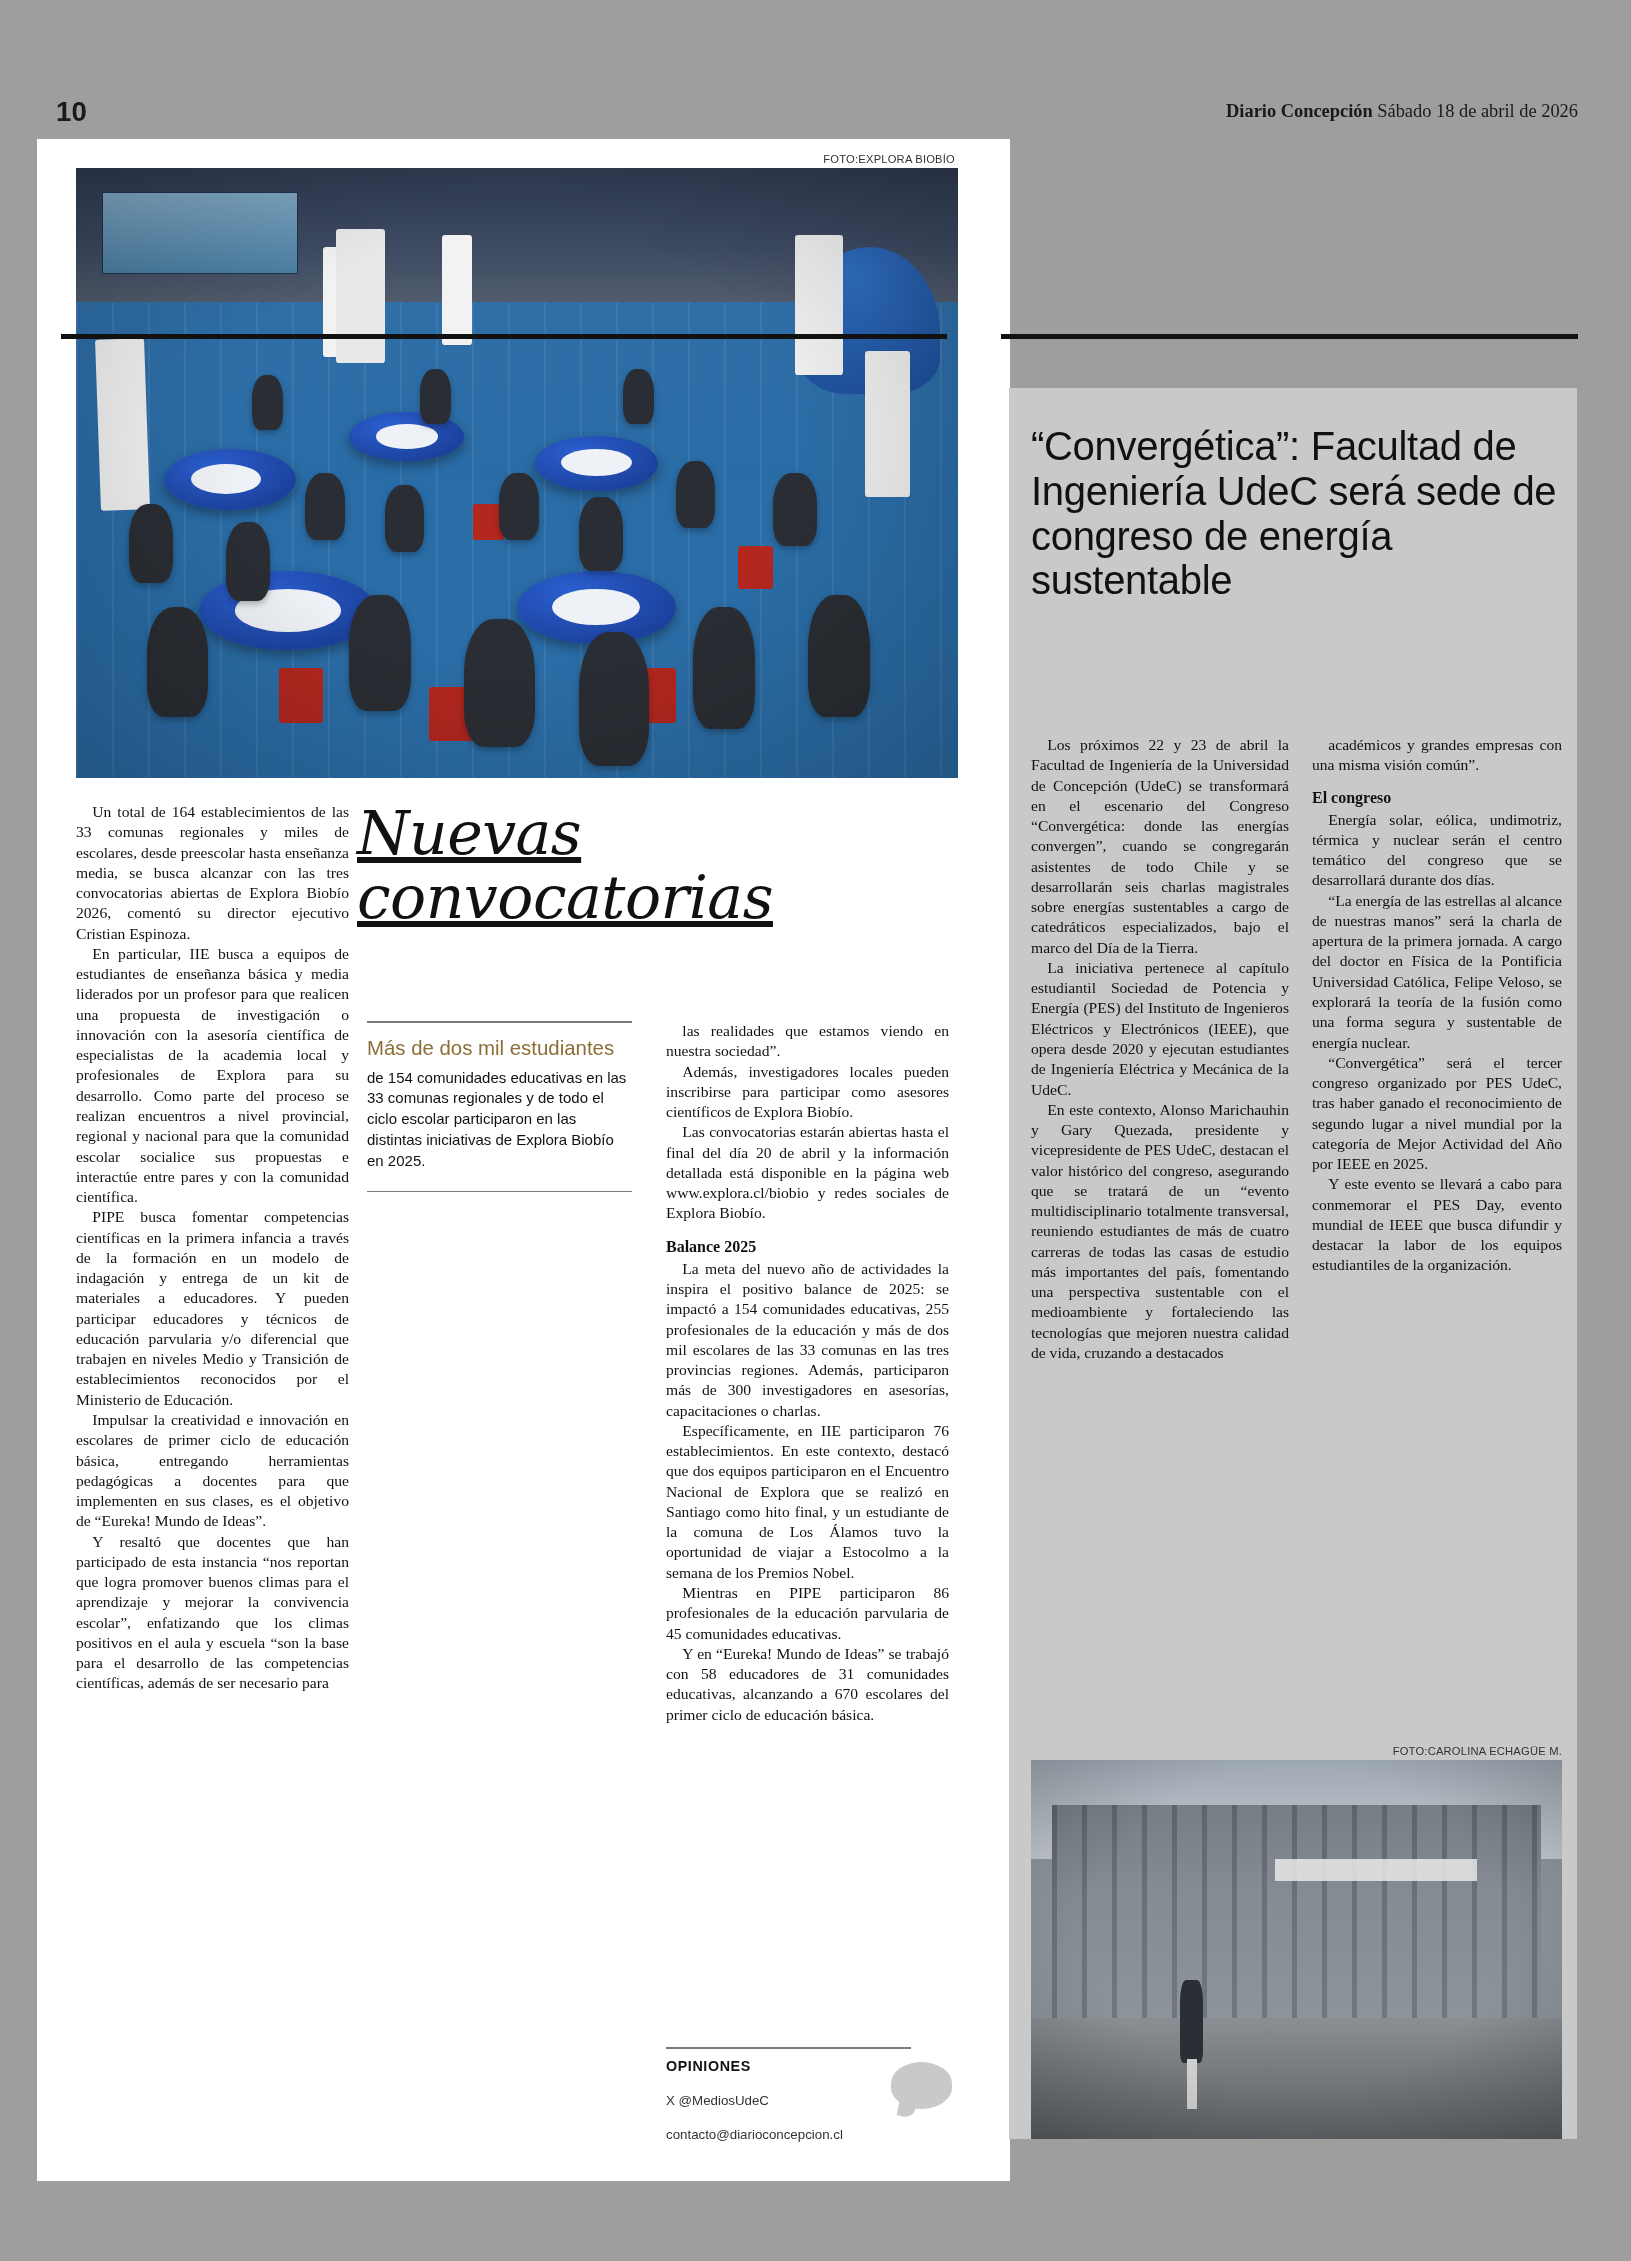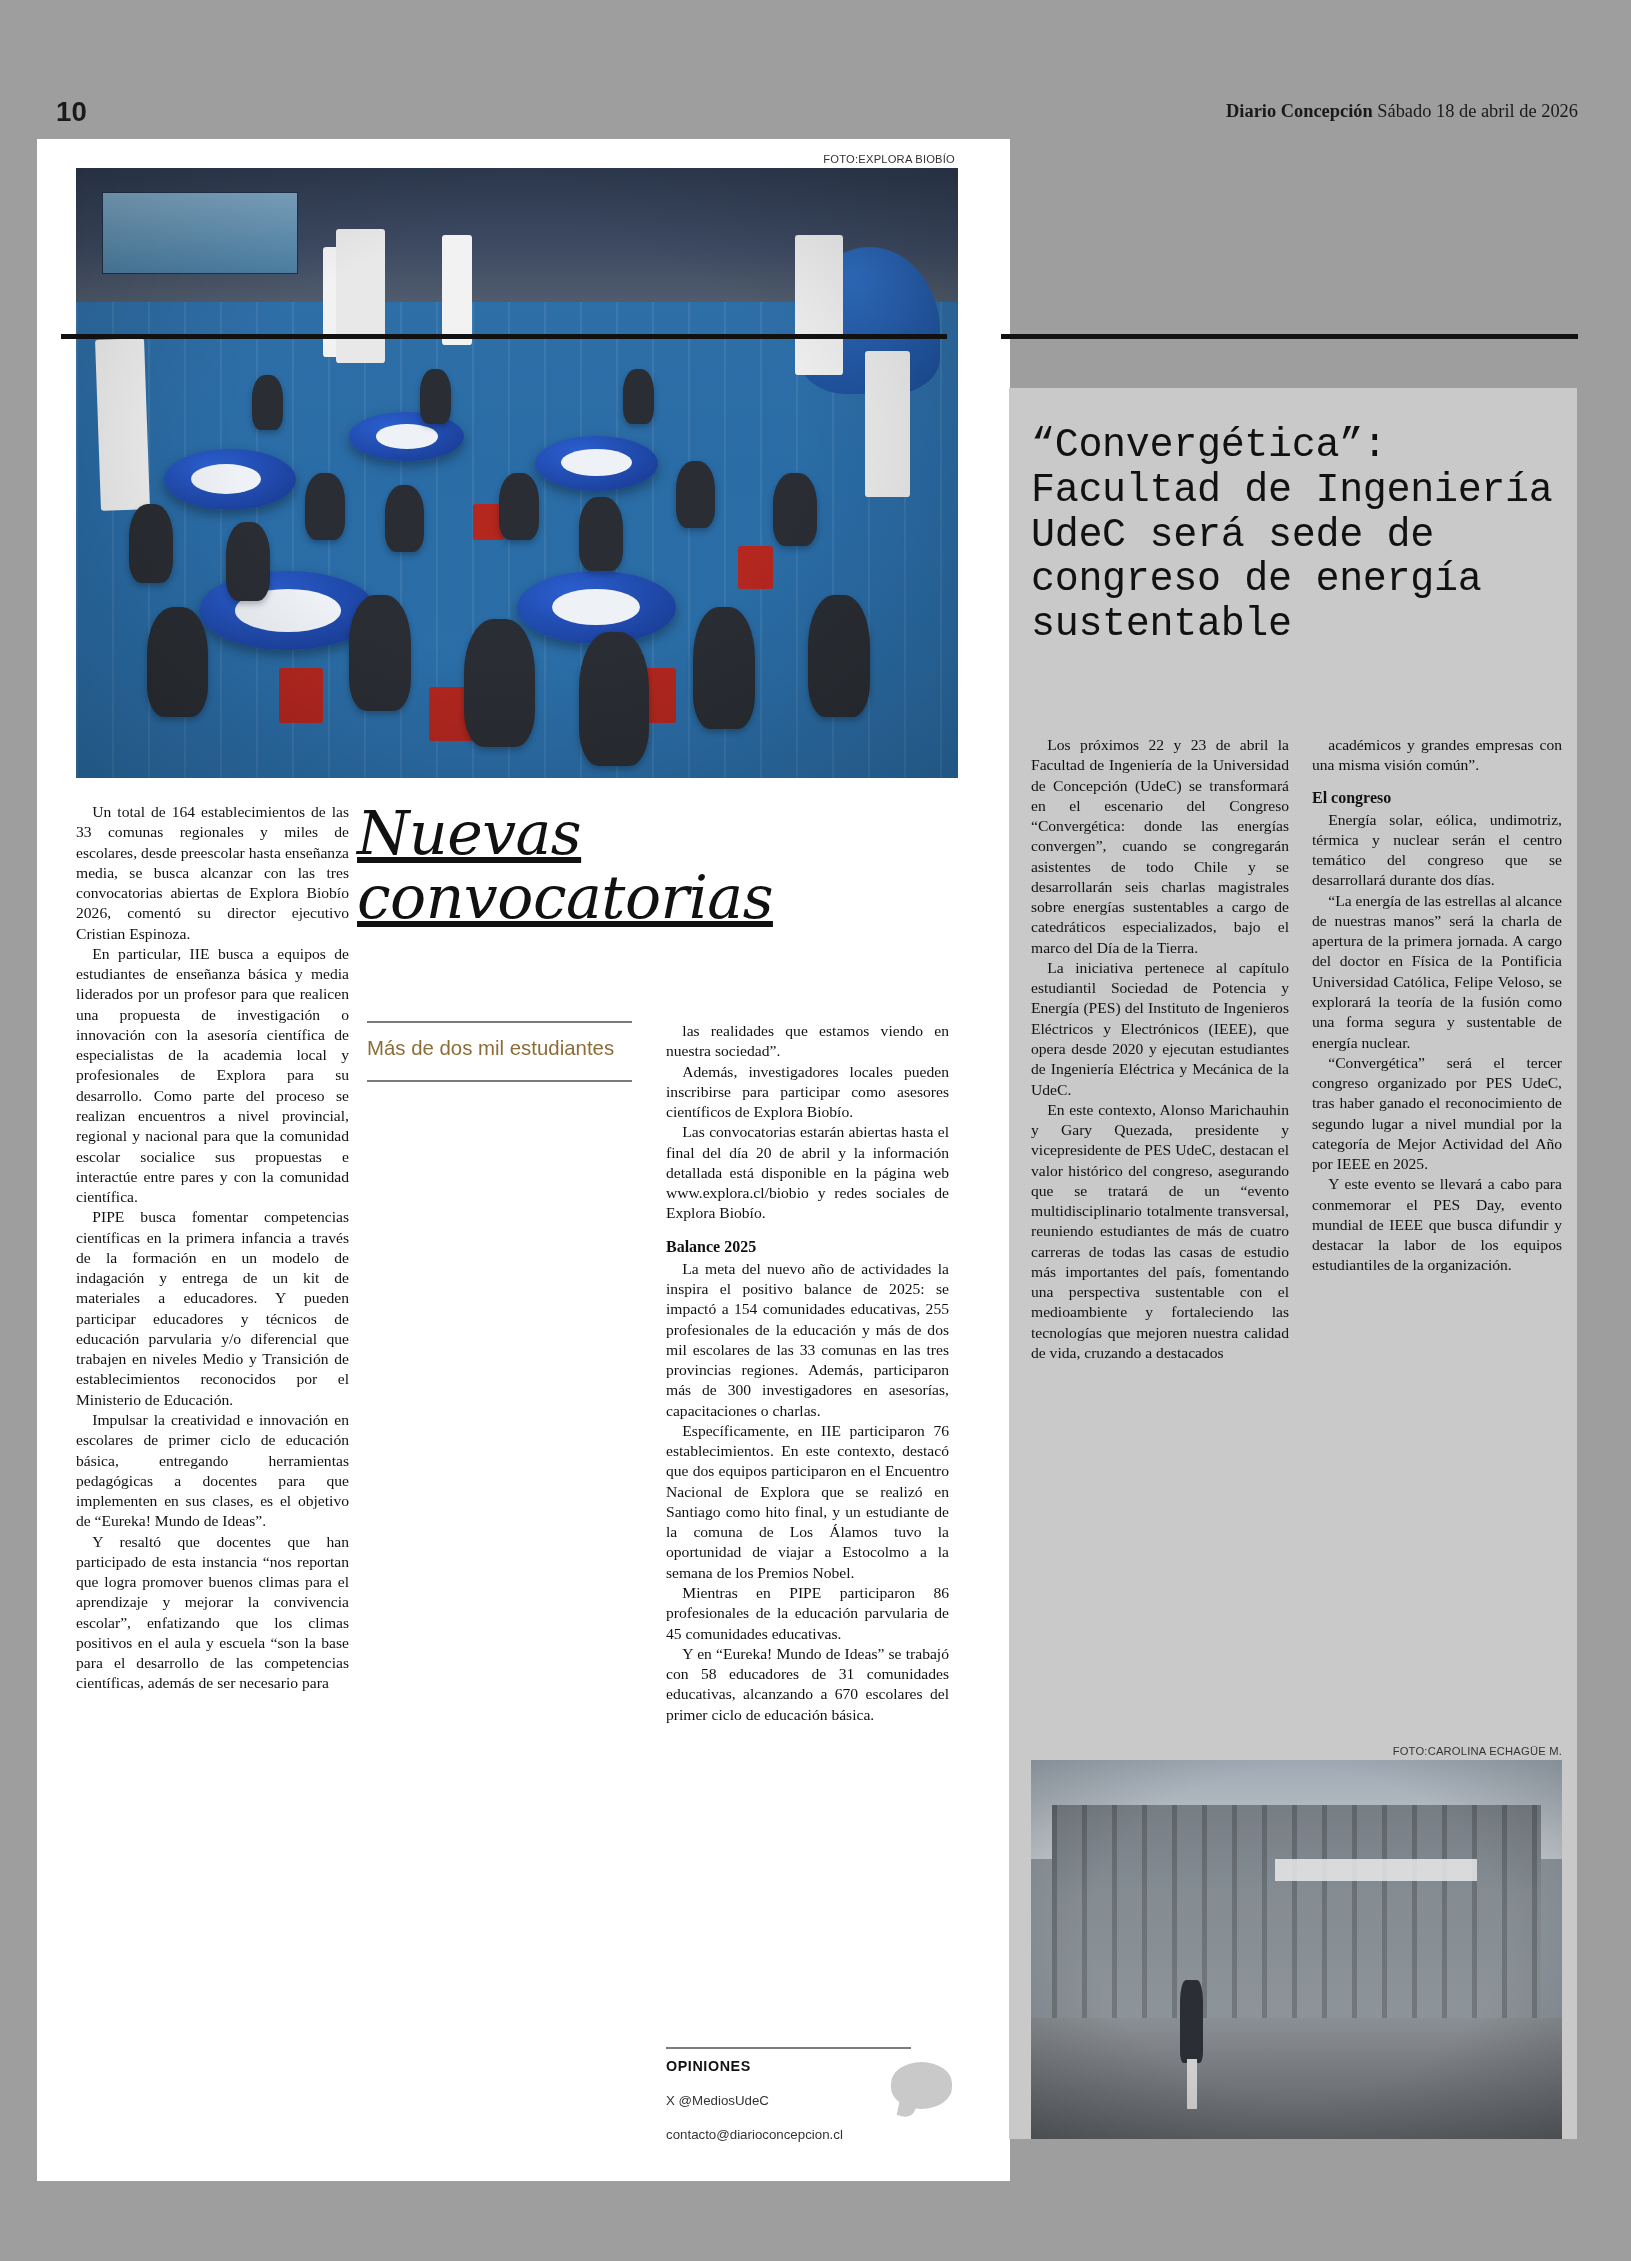--- a/index.html
+++ b/index.html
@@ -172,21 +172,21 @@
   }
   .bubble:after {
     content:""; position:absolute; left:7.1px; bottom:-8.2px;
     width:17.4px; height:15.3px; background:#c9c9c9;
     border-radius:0 0 60% 0; transform:rotate(12deg);
   }
 
   
   .headline-right {
     position:absolute; left:1031px; top:424px; width:531px;
-    font-family:Liberation Mono, monospace;
+    font-family:Liberation Sans, sans-serif;
     font-size:40px; line-height:1.12; color:#111; letter-spacing:-0.3px;
   }
   #rcol1 { left:1031px; top:735px; width:258px; }
   #rcol2 { left:1312px; top:735px; width:250px; }
 
   .rsub {
     font-family:"Liberation Serif", serif;
     font-weight:700; font-size:16px; margin:12.3px 0 1px 0;
   }
 
@@ -302,20 +302,21 @@
     <p class="first">Un total de 164 establecimientos de las 33 comunas regionales y miles de escolares, desde preescolar hasta enseñanza media, se busca alcanzar con las tres convocatorias abiertas de Explora Biobío 2026, comentó su director ejecutivo Cristian Espinoza.</p>
     <p>En particular, IIE busca a equipos de estudiantes de enseñanza básica y media liderados por un profesor para que realicen una propuesta de investigación o innovación con la asesoría científica de especialistas de la academia local y profesionales de Explora para su desarrollo. Como parte del proceso se realizan encuentros a nivel provincial, regional y nacional para que la comunidad escolar socialice sus propuestas e interactúe entre pares y con la comunidad científica.</p>
     <p>PIPE busca fomentar competencias científicas en la primera infancia a través de la formación en un modelo de indagación y entrega de un kit de materiales a educadores. Y pueden participar educadores y técnicos de educación parvularia y/o diferencial que trabajen en niveles Medio y Transición de establecimientos reconocidos por el Ministerio de Educación.</p>
     <p>Impulsar la creatividad e innovación en escolares de primer ciclo de educación básica, entregando herramientas pedagógicas a docentes para que implementen en sus clases, es el objetivo de “Eureka! Mundo de Ideas”.</p>
     <p>Y resaltó que docentes que han participado de esta instancia “nos reportan que logra promover buenos climas para el aprendizaje y mejorar la convivencia escolar”, enfatizando que  los climas positivos en el aula y escuela “son la base para el desarrollo de las competencias científicas, además de ser necesario para</p>
   </div>
 
   <div class="highlight">
     <div class="hl-top-rule"></div>
     <div class="hl-title">Más de dos mil estudiantes</div>
+    <div class="hl-text">de 154 comunidades educativas en las 33 comunas regionales y de todo el ciclo escolar participaron en las distintas iniciativas de Explora Biobío en 2025.</div>
     <div class="hl-bot-rule"></div>
   </div>
 
   <div class="col body-col" id="col2">
     <p class="first">las realidades que estamos viendo en nuestra sociedad”.</p>
     <p>Además, investigadores locales pueden inscribirse para participar como asesores científicos de Explora Biobío.</p>
     <p>Las convocatorias estarán abiertas hasta el final del día 20 de abril y la información detallada está disponible en la página web www.explora.cl/biobio y redes sociales de Explora Biobío.</p>
     <div class="subhead">Balance 2025</div>
     <p>La meta del nuevo año de actividades la inspira el positivo balance de 2025: se impactó a 154 comunidades educativas, 255 profesionales de la educación y más de dos mil escolares de las 33 comunas en las tres provincias regiones. Además, participaron más de 300 investigadores en asesorías, capacitaciones o charlas.</p>
     <p>Específicamente, en IIE participaron 76 establecimientos. En este contexto, destacó que dos equipos participaron en el Encuentro Nacional de Explora que se realizó en Santiago como hito final, y un estudiante de la comuna de Los Álamos tuvo la oportunidad de viajar a Estocolmo a la semana de los Premios Nobel.</p>

